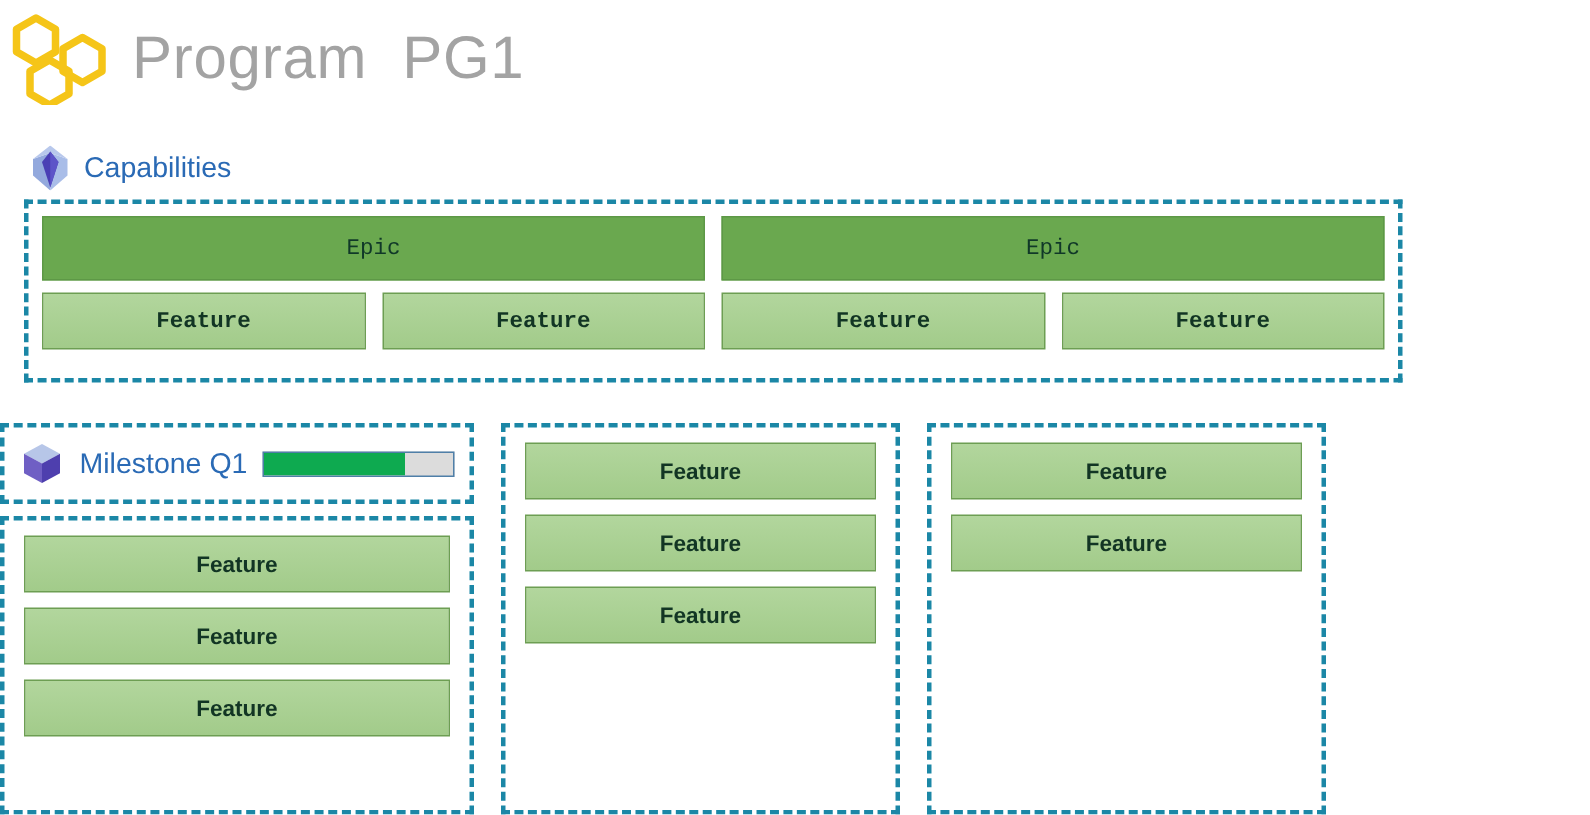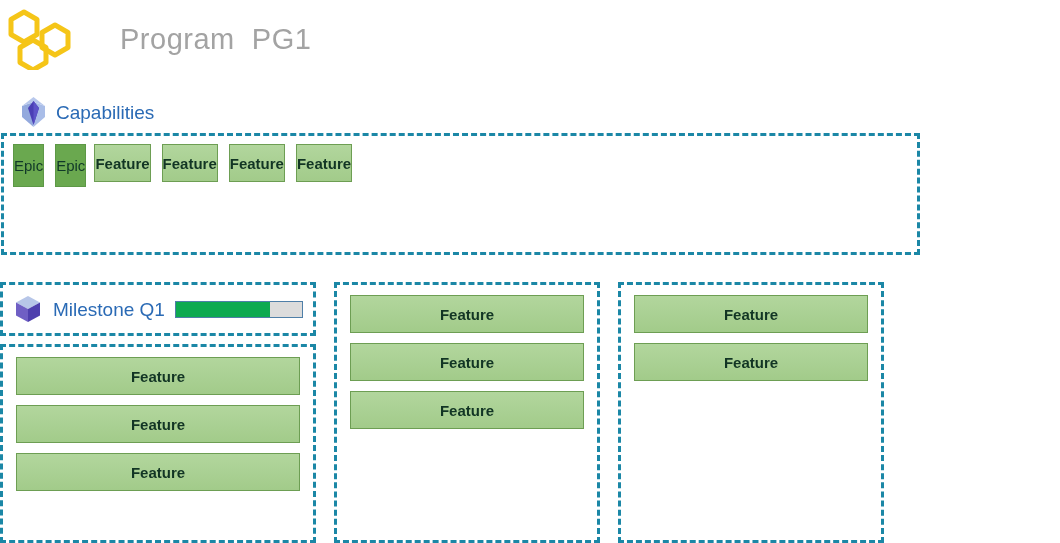--- a/index.html
+++ b/index.html
@@ -24,27 +24,26 @@
     position: absolute;
     left: 8px;
     top: 8px;
     display: flex;
     align-items: center;
     gap: 14px;
     height: 62px;
   }
   .logo-hex { width: 66px; height: 62px; flex: none; }
   .program-title {
-    font-size: 29px;
+    font-size: 40px;
     font-weight: 400;
     color: #a3a3a3;
     letter-spacing: 0.5px;
     white-space: pre;
     line-height: 1;
-    margin-left: 32px;
   }
 
   
   .cap-label-row {
     position: absolute;
     left: 20px;
     top: 96px;
     display: flex;
     align-items: center;
     gap: 9px;
@@ -59,28 +58,29 @@
   }
 
   
   .dashed {
     border: 3px dashed #1b87a6;
     background: #ffffff;
   }
 
   .capabilities-panel {
     position: absolute;
-    left: 1px;
+    left: 16px;
     top: 133px;
     width: 919px;
     height: 122px;
     padding: 8px 9px 9px 9px;
     display: flex;
-    flex-direction: row;
+    flex-direction: column;
     gap: 8px;
+    font-family: Liberation Mono, monospace;
   }
 
   .epic-row { display: flex; gap: 11px; height: 43px; }
   .epic-box {
     flex: 1 1 0;
     background: #6aa84f;
     border: 1px solid #5d9846;
     display: flex;
     align-items: center;
     justify-content: center;

